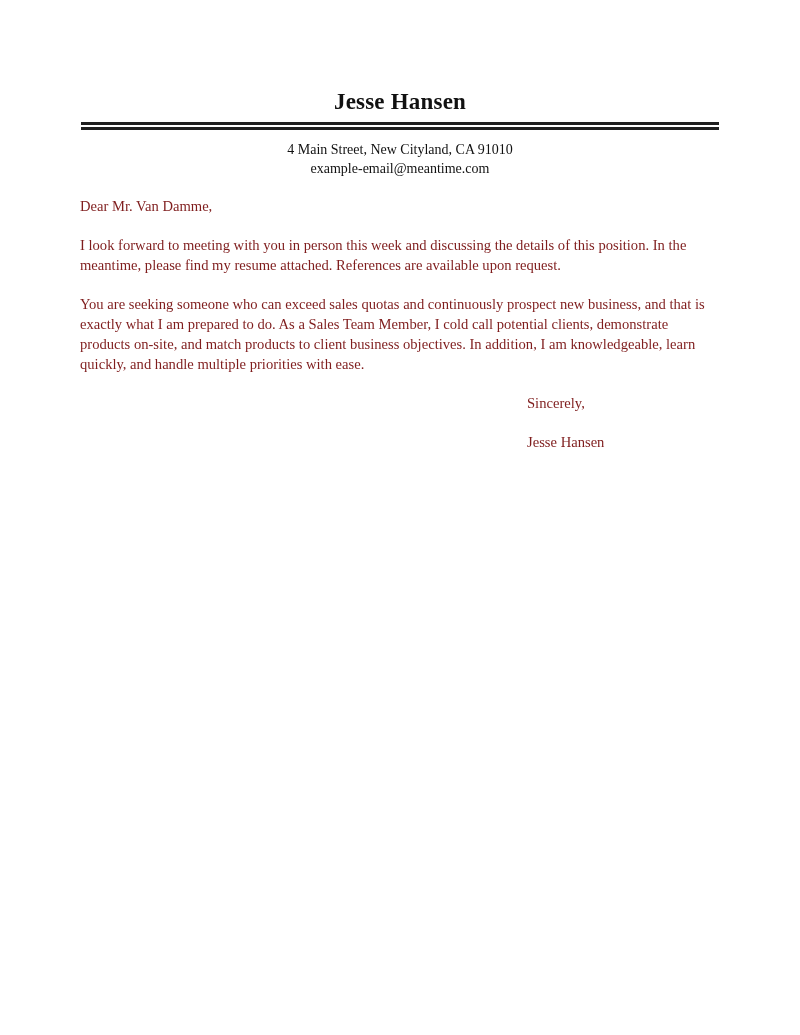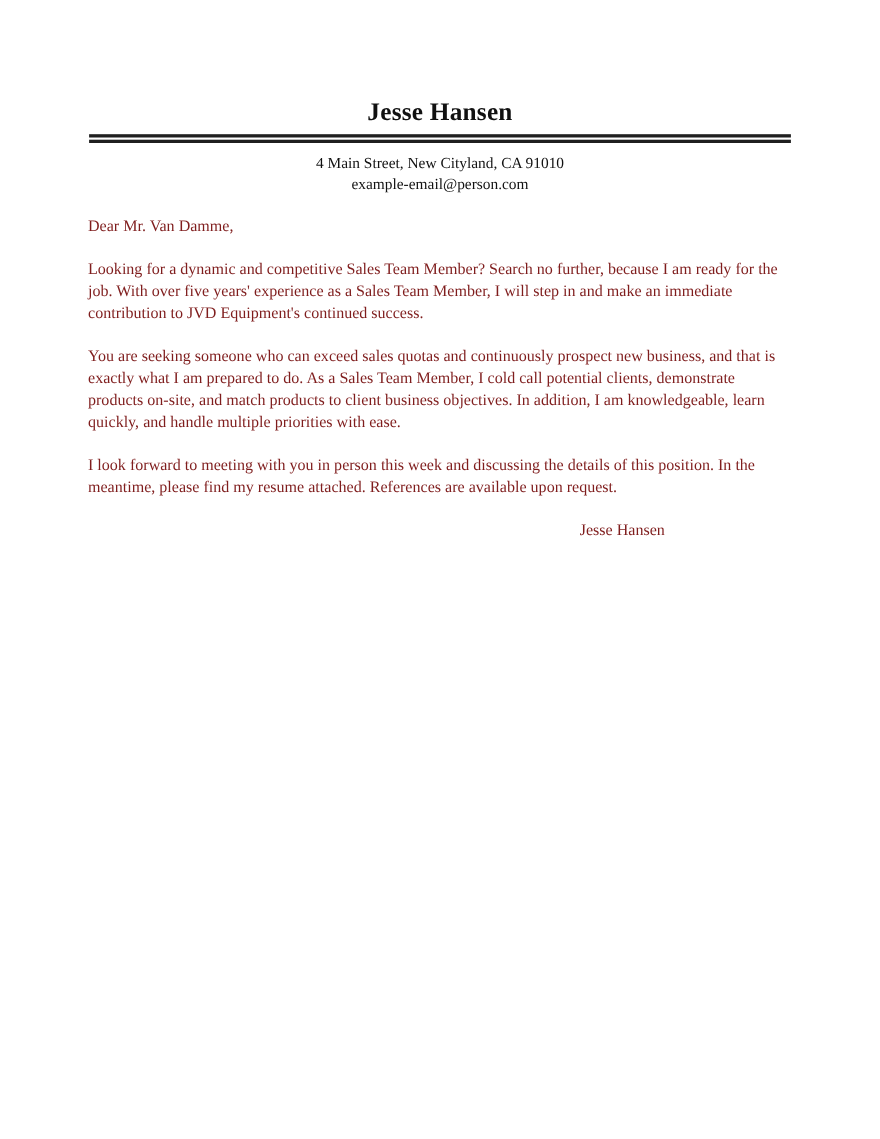--- a/index.html
+++ b/index.html
@@ -74,31 +74,31 @@
 </head>
 <body>
 
 <div class="page">
 
   <div class="letter-header">
     <h1 class="letter-name">Jesse Hansen</h1>
     <div class="double-rule"></div>
     <div class="contact-block">
       <div>4 Main Street, New Cityland, CA 91010</div>
-      <div>example-email@person.com</div>
+      <div>example-email@meantime.com</div>
     </div>
   </div>
 
   <div class="letter-body">
     <p class="salutation">Dear Mr. Van Damme,</p>
 
-    <p>Looking for a dynamic and competitive Sales Team Member? Search no further, because I am ready for the job. With over five years' experience as a Sales Team Member, I will step in and make an immediate contribution to JVD Equipment's continued success.</p>
+
+    <p>I look forward to meeting with you in person this week and discussing the details of this position. In the meantime, please find my resume attached. References are available upon request.</p>
 
     <p>You are seeking someone who can exceed sales quotas and continuously prospect new business, and that is exactly what I am prepared to do. As a Sales Team Member, I cold call potential clients, demonstrate products on-site, and match products to client business objectives. In addition, I am knowledgeable, learn quickly, and handle multiple priorities with ease.</p>
 
-    <p>I look forward to meeting with you in person this week and discussing the details of this position. In the meantime, please find my resume attached. References are available upon request.</p>
-
     <div class="closing-block">
+      <p class="closing">Sincerely,</p>
       <p class="signature">Jesse Hansen</p>
     </div>
   </div>
 
 </div>
 
 </body></html>

